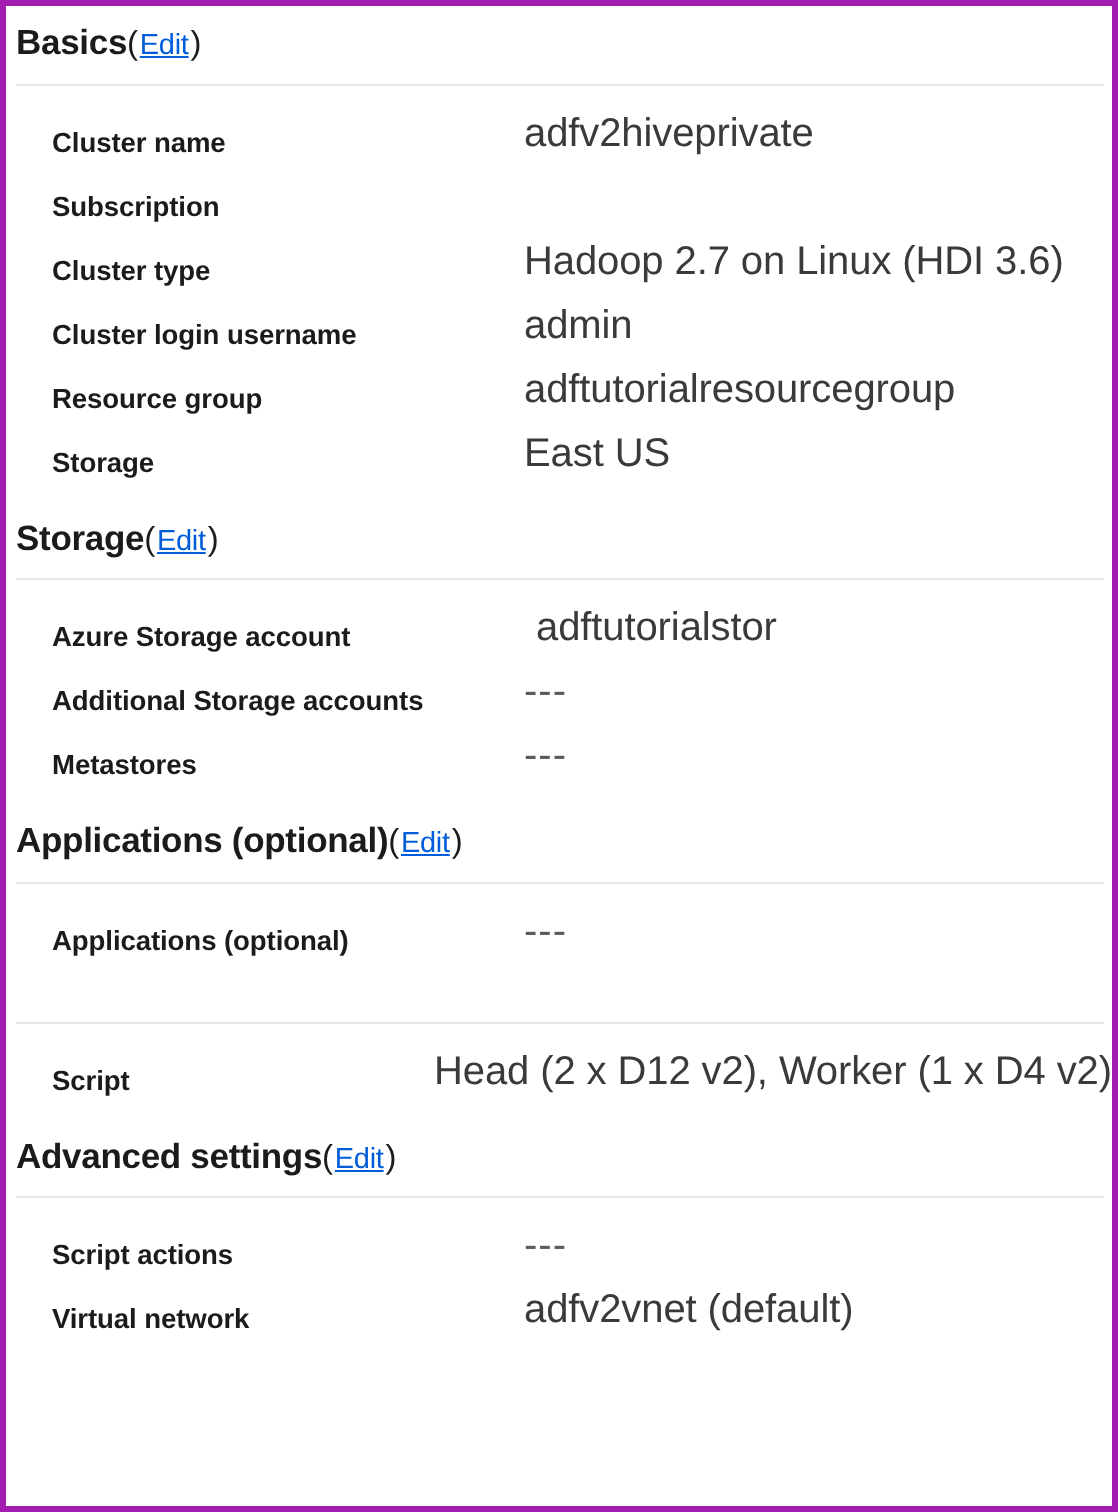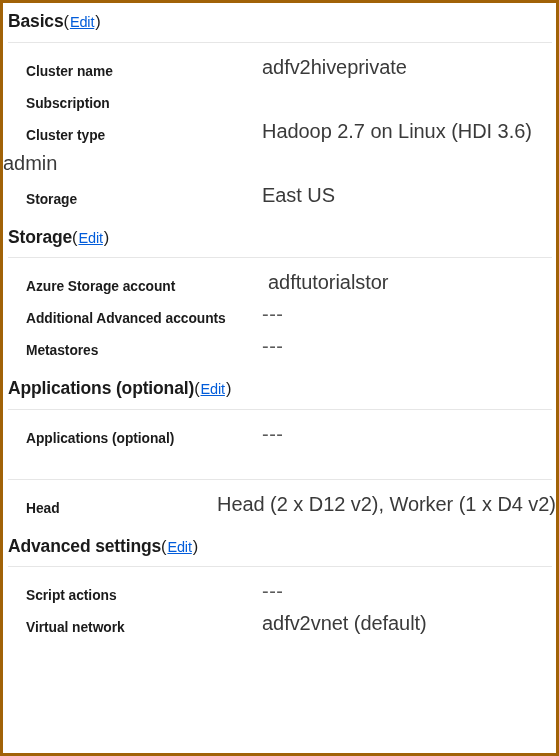--- a/index.html
+++ b/index.html
@@ -10,21 +10,21 @@
   body {
     font-family: "Liberation Sans", "DejaVu Sans", sans-serif;
     -webkit-font-smoothing: antialiased;
   }
   #summary-panel {
     position: relative;
     width: 559px;
     height: 756px;
     box-sizing: border-box;
     background: #ffffff;
-    border: 3px solid #a16207;
+    border: 3px solid #a21caf;
     overflow: hidden;
   }
   .panel-inner {
     position: relative;
     width: 553px;
     height: 750px;
     overflow: hidden;
     background: #ffffff;
   }
 
@@ -131,21 +131,26 @@
         </div>
         <div class="row">
           <div class="row-label">Subscription</div>
           <div class="row-value empty"></div>
         </div>
         <div class="row">
           <div class="row-label">Cluster type</div>
           <div class="row-value">Hadoop 2.7 on Linux (HDI 3.6)</div>
         </div>
         <div class="row">
+          <div class="row-label">Cluster login username</div>
           <div class="row-value">admin</div>
+        </div>
+        <div class="row">
+          <div class="row-label">Resource group</div>
+          <div class="row-value">adftutorialresourcegroup</div>
         </div>
         <div class="row">
           <div class="row-label">Storage</div>
           <div class="row-value">East US</div>
         </div>
       </div>
     </div>
 
     <div class="sp-section-gap"></div>
     <div class="section">
@@ -154,21 +159,21 @@
       </div>
       <div class="sp-head-gap"></div>
       <div class="divider"></div>
       <div class="sp-rows-top"></div>
       <div class="rows">
         <div class="row">
           <div class="row-label">Azure Storage account</div>
           <div class="row-value indented">adftutorialstor</div>
         </div>
         <div class="row">
-          <div class="row-label">Additional Advanced accounts</div>
+          <div class="row-label">Additional Storage accounts</div>
           <div class="row-value dash">---</div>
         </div>
         <div class="row">
           <div class="row-label">Metastores</div>
           <div class="row-value dash">---</div>
         </div>
       </div>
     </div>
 
     <div class="sp-section-gap"></div>
@@ -187,21 +192,21 @@
       </div>
     </div>
 
     <div class="sp-section-gap"></div>
     <div class="section">
       <div class="sp-head-gap"></div>
       <div class="divider"></div>
       <div class="sp-rows-top"></div>
       <div class="rows">
         <div class="row">
-          <div class="row-label">Head</div>
+          <div class="row-label">Script</div>
           <div class="row-value">Head (2 x D12 v2), Worker (1 x D4 v2)</div>
         </div>
       </div>
     </div>
 
     <div class="sp-section-gap"></div>
     <div class="section">
       <div class="section-header">
         <span class="section-title">Advanced settings</span><span class="paren">(</span><a class="edit-link">Edit</a><span class="paren">)</span>
       </div>

